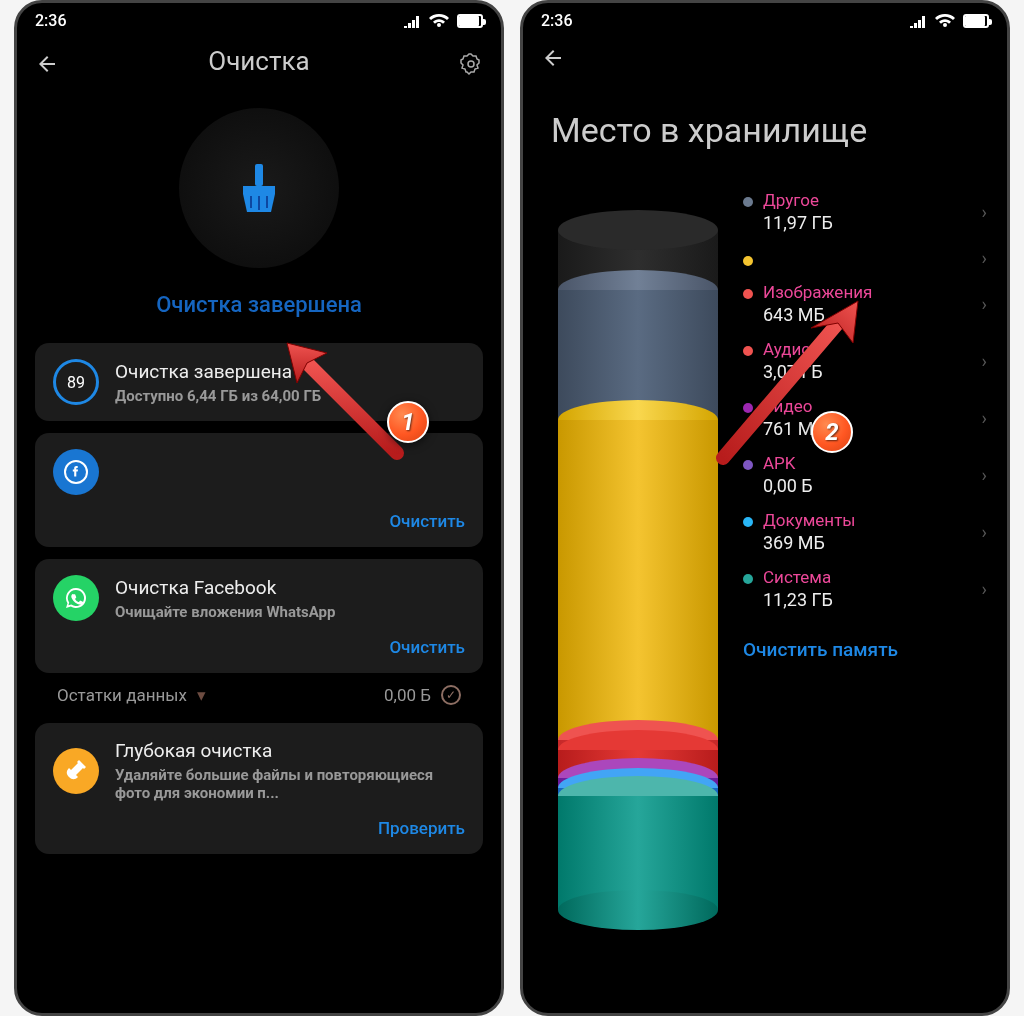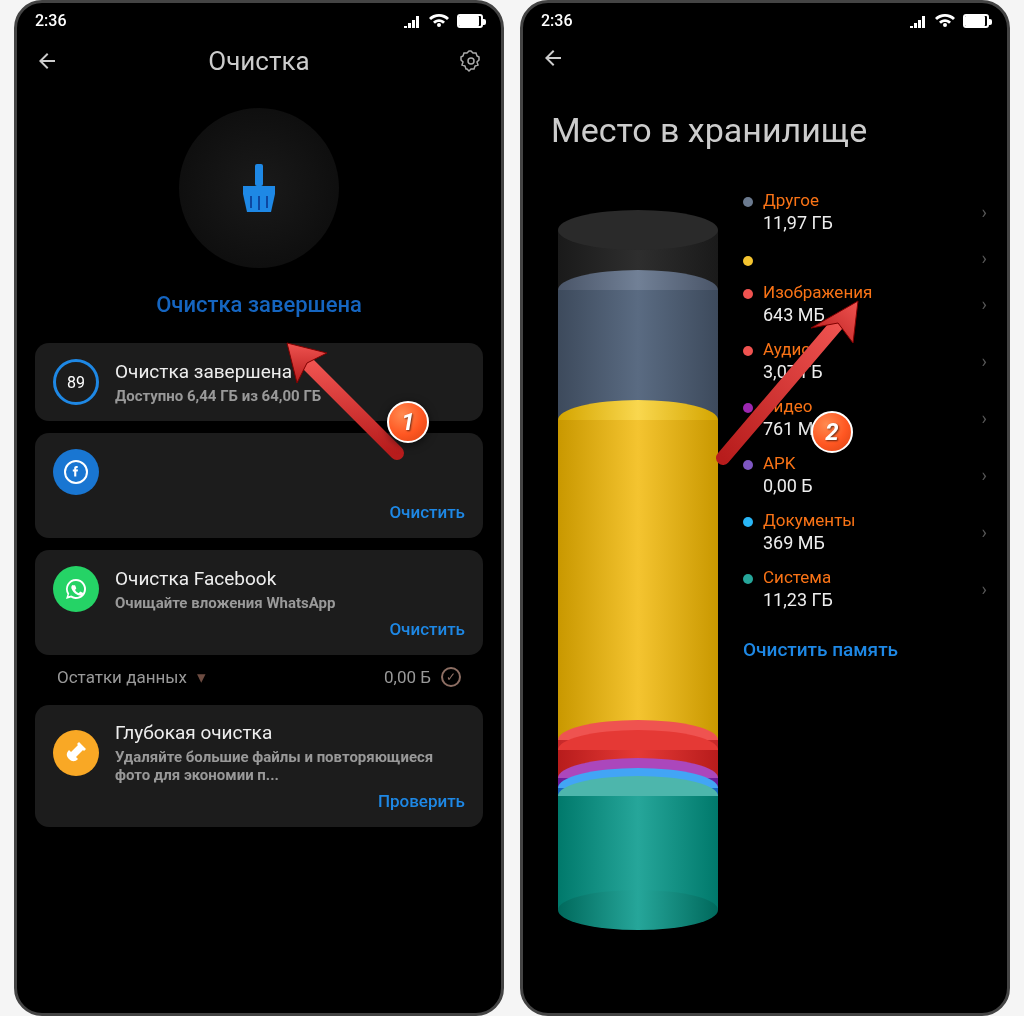--- a/index.html
+++ b/index.html
@@ -26,21 +26,21 @@
       display: flex;
       justify-content: space-between;
       align-items: center;
       padding: 8px 18px 4px;
       font-size: 16px;
       font-weight: 500;
     }
     .status-icons { display: flex; gap: 8px; align-items: center; }
     .header {
       display: flex;
-      align-items: center;
+      align-items: flex-end;
       padding: 12px 18px;
       gap: 8px;
     }
     .back-arrow {
       width: 24px;
       height: 24px;
       display: flex;
       align-items: center;
       justify-content: center;
       cursor: pointer;
@@ -111,21 +111,21 @@
     .card-icon.green { background: #25d366; }
     .card-icon.orange { background: #f9a825; }
     .card-text { display: flex; flex-direction: column; gap: 4px; flex: 1; }
     .card-title { font-size: 19px; color: #eee; }
     .card-subtitle { font-size: 15px; color: #999; font-weight: bold; }
     .card-action {
       text-align: right;
       color: #1e88e5;
       font-size: 17px;
       font-weight: 500;
-      margin-top: 7px;
+      margin-top: 16px;
       cursor: pointer;
     }
     .residual-row {
       display: flex;
       align-items: center;
       justify-content: space-between;
       padding: 6px 22px;
       color: #999;
       font-size: 17px;
     }
@@ -204,21 +204,21 @@
     }
     .legend-left { display: flex; align-items: flex-start; gap: 10px; flex: 1; }
     .legend-dot {
       width: 10px;
       height: 10px;
       border-radius: 50%;
       margin-top: 7px;
       flex-shrink: 0;
     }
     .legend-text { display: flex; flex-direction: column; gap: 2px; }
-    .legend-name { font-size: 17px; color: #f97316; }
+    .legend-name { font-size: 17px; color: #ec4899; }
     .legend-value { font-size: 18px; color: #eee; }
     .legend-chevron { color: #555; font-size: 18px; }
     .clean-mem {
       color: #1e88e5;
       font-size: 19px;
       font-weight: 500;
       padding: 14px 0 0;
       cursor: pointer;
       line-height: 1.3;
     }

